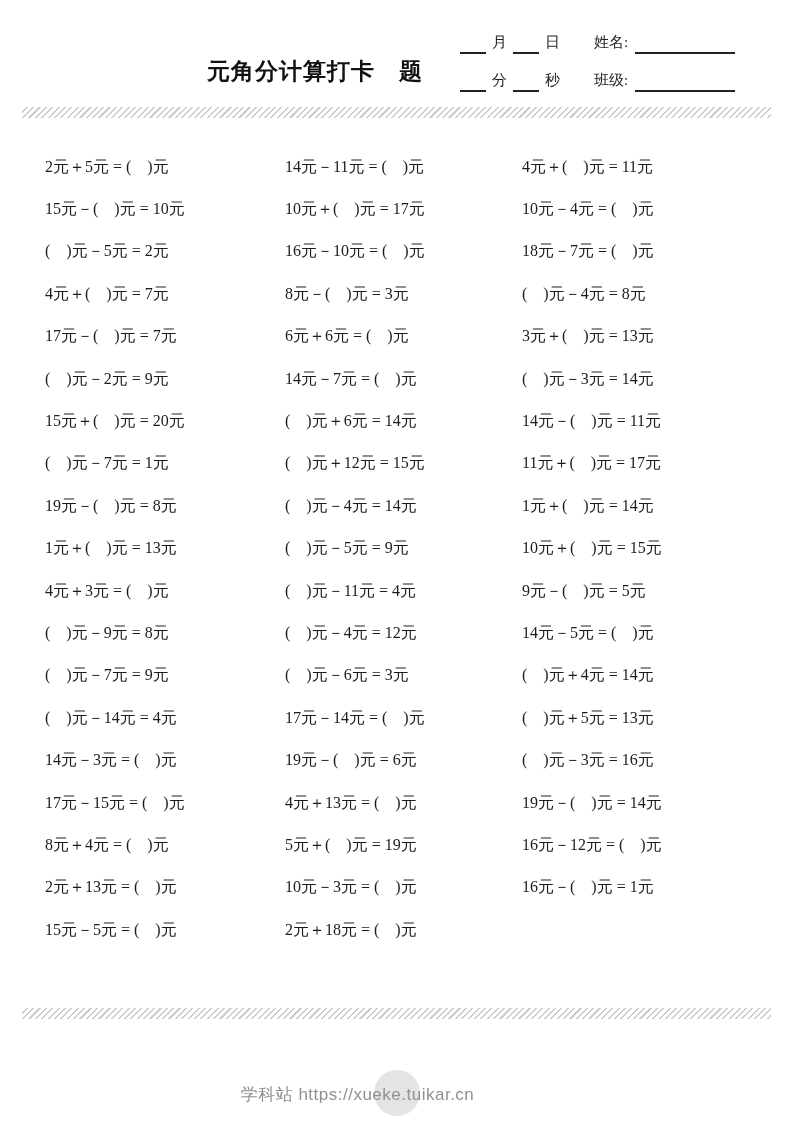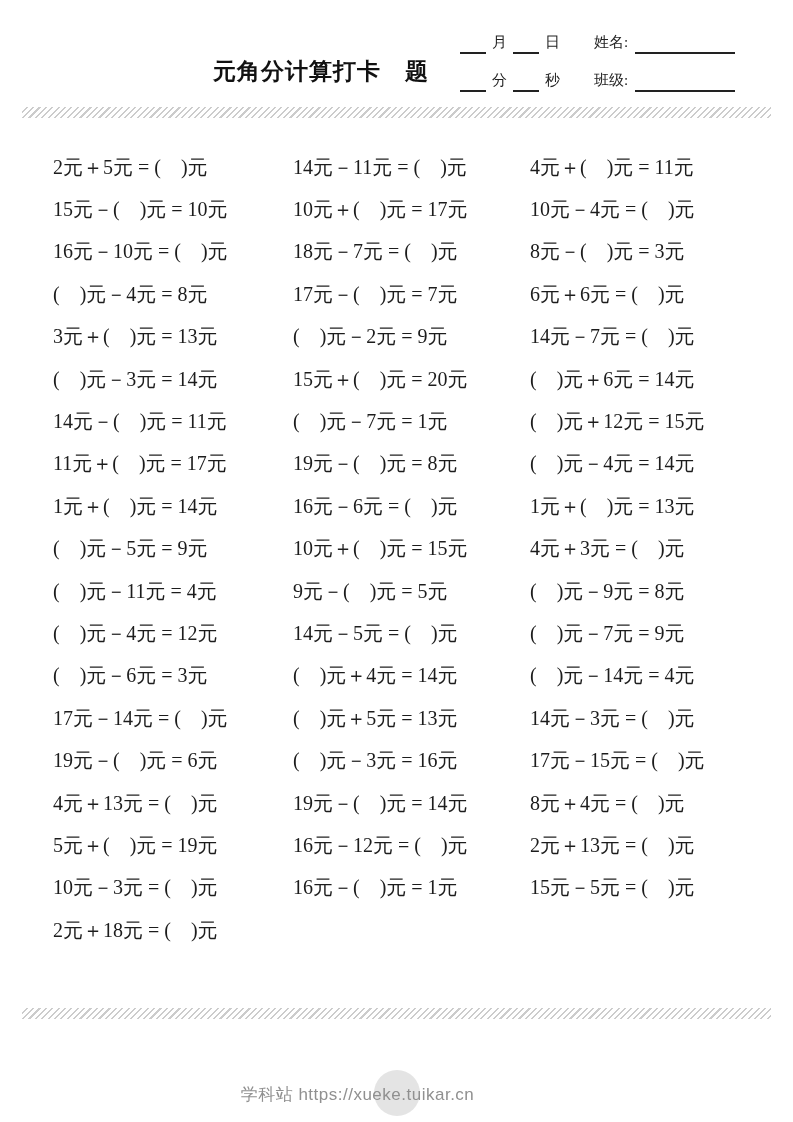--- a/index.html
+++ b/index.html
@@ -10,21 +10,21 @@
     height: 1122px;
     background: #ffffff;
     overflow: hidden;
     font-family: "Liberation Serif", "DejaVu Serif", serif;
     color: #1f1f1f;
   }
 
   
   .title-wrap {
     position: absolute;
-    left: 213px;
+    left: 207px;
     top: 56px;
     font-family: "Liberation Sans", "DejaVu Sans", sans-serif;
     font-weight: 700;
     font-size: 23px;
     letter-spacing: 1px;
     white-space: nowrap;
     color: #111;
   }
   .title-gap { display: inline-block; width: 24px; }
 
@@ -75,24 +75,23 @@
     left: 45px;
     top: 146px;
     width: 748px;
     display: grid;
     grid-template-columns: 240px 237px 1fr;
     grid-auto-rows: 42.4px;
   }
   .cell {
     display: flex;
     align-items: center;
-    font-size: 20px;
+    font-size: 16px;
     white-space: nowrap;
     color: #1c1c1c;
-    margin-left: 8px;
   }
 
   
   .footer {
     position: absolute;
     left: 0;
     top: 1070px;
     width: 715px;
     height: 50px;
     text-align: center;
@@ -149,40 +148,41 @@
   <div class="hatch top"></div>
   <div class="hatch bottom"></div>
 
   <main class="grid" id="problems-grid">
       <div class="cell">2元＋5元 = (　)元</div>
       <div class="cell">14元－11元 = (　)元</div>
       <div class="cell">4元＋(　)元 = 11元</div>
       <div class="cell">15元－(　)元 = 10元</div>
       <div class="cell">10元＋(　)元 = 17元</div>
       <div class="cell">10元－4元 = (　)元</div>
+      <div class="cell">(　)元－5元 = 2元</div>
       <div class="cell">16元－10元 = (　)元</div>
       <div class="cell">18元－7元 = (　)元</div>
+      <div class="cell">4元＋(　)元 = 7元</div>
       <div class="cell">8元－(　)元 = 3元</div>
       <div class="cell">(　)元－4元 = 8元</div>
       <div class="cell">17元－(　)元 = 7元</div>
       <div class="cell">6元＋6元 = (　)元</div>
       <div class="cell">3元＋(　)元 = 13元</div>
       <div class="cell">(　)元－2元 = 9元</div>
       <div class="cell">14元－7元 = (　)元</div>
       <div class="cell">(　)元－3元 = 14元</div>
       <div class="cell">15元＋(　)元 = 20元</div>
       <div class="cell">(　)元＋6元 = 14元</div>
       <div class="cell">14元－(　)元 = 11元</div>
       <div class="cell">(　)元－7元 = 1元</div>
       <div class="cell">(　)元＋12元 = 15元</div>
       <div class="cell">11元＋(　)元 = 17元</div>
       <div class="cell">19元－(　)元 = 8元</div>
       <div class="cell">(　)元－4元 = 14元</div>
       <div class="cell">1元＋(　)元 = 14元</div>
-      <div class="cell">16元－6元 = (　)元</div>
       <div class="cell">1元＋(　)元 = 13元</div>
       <div class="cell">(　)元－5元 = 9元</div>
       <div class="cell">10元＋(　)元 = 15元</div>
       <div class="cell">4元＋3元 = (　)元</div>
       <div class="cell">(　)元－11元 = 4元</div>
       <div class="cell">9元－(　)元 = 5元</div>
       <div class="cell">(　)元－9元 = 8元</div>
       <div class="cell">(　)元－4元 = 12元</div>
       <div class="cell">14元－5元 = (　)元</div>
       <div class="cell">(　)元－7元 = 9元</div>

